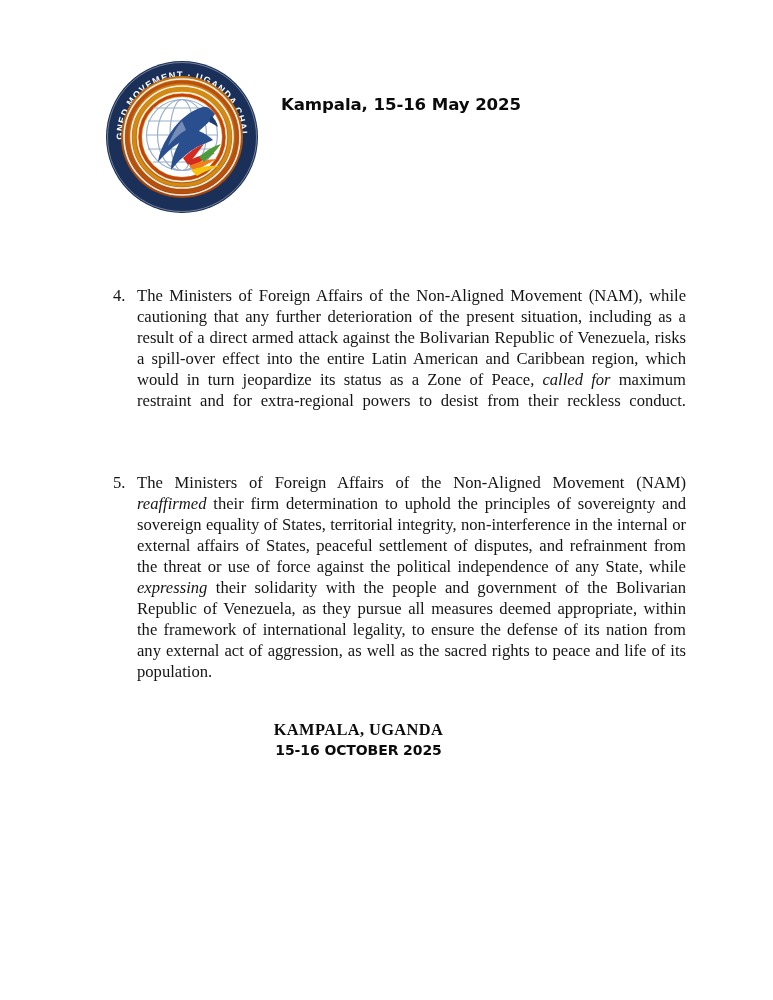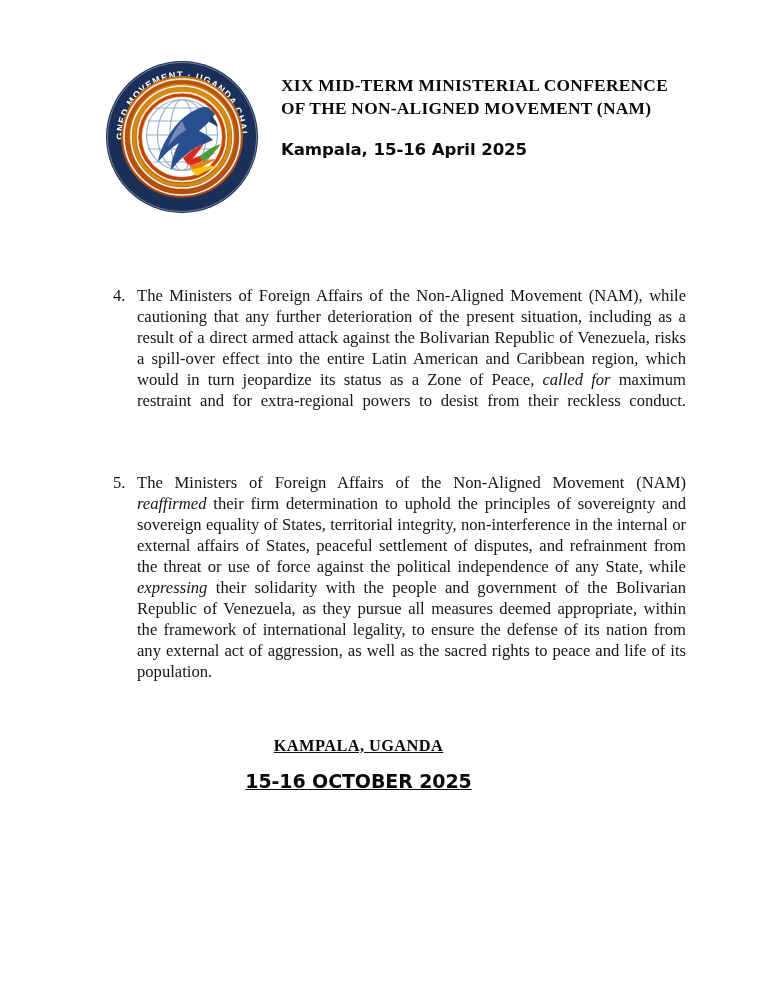--- a/index.html
+++ b/index.html
@@ -115,44 +115,43 @@
   .para .body-text::after {
     content: "";
     display: inline-block;
     width: 100%;
   }
 
   
   .footer {
     position: absolute;
     left: 0;
-    top: 736px;
+    top: 720px;
     width: 717px;
     text-align: center;
-    text-decoration: underline;
   }
 
   .footer-line1 {
     font-family: "Liberation Serif", "DejaVu Serif", serif;
     font-weight: bold;
     font-size: 16.4px;
     line-height: 20px;
     letter-spacing: 0.4px;
     color: #0b0b0b;
     margin: 0;
   }
 
   .footer-line2 {
     font-family: "DejaVu Sans", "Liberation Sans", sans-serif;
     font-weight: bold;
-    font-size: 19px;
+    font-size: 14px;
     line-height: 20px;
     letter-spacing: -0.1px;
     color: #0b0b0b;
-    margin: 15px;
+    margin: 0;
   }
 </style>
 </head>
 <body>
 
 <div class="page">
 
   <div class="header">
 
     <div class="logo-wrap">
@@ -227,23 +226,21 @@
           <path d="M84,104 C92,99 102,95 112,95 C104,99 96,104 90,110 Z" fill="#d42a1f"></path>
           <path d="M86,108 C95,104 105,101 114,101 C106,105 98,109 92,114 Z" fill="#ef7f1a"></path>
           <path d="M88,112 C97,109 107,107 116,108 C108,111 100,114 94,118 Z" fill="#f4c413"></path>
           <path d="M96,99 C103,93 110,88 118,86 C113,93 107,99 101,104 Z" fill="#4c9c3a"></path>
           <path d="M80,100 C86,94 93,89 101,86 C96,93 90,100 85,107 Z" fill="#d42a1f"></path>
         </g>
       </svg>
     </div>
 
     <div class="header-text">
-      <h1 class="conf-title">XIX MID-TERM MINISTERIAL CONFERENCE
-OF THE NON-ALIGNED MOVEMENT (NAM)</h1>
-      <p class="conf-place">Kampala, 15-16 April 2025</p>
+      <p class="conf-place">Kampala, 15-16 May 2025</p>
     </div>
   </div>
 
   <div class="content">
 
     <p class="para">
       <span class="marker">4.</span>
       <span class="body-text"><span>The Ministers of Foreign Affairs of the Non-Aligned Movement (NAM), while cautioning that any further deterioration of the present situation, including as a result of a direct armed attack against the Bolivarian Republic of Venezuela, risks a spill-over effect into the entire Latin American and Caribbean region, which would in turn jeopardize its status as a Zone of Peace, </span><i>called for</i><span> maximum restraint and for extra-regional powers to desist from their reckless conduct.</span></span>
     </p>
 

